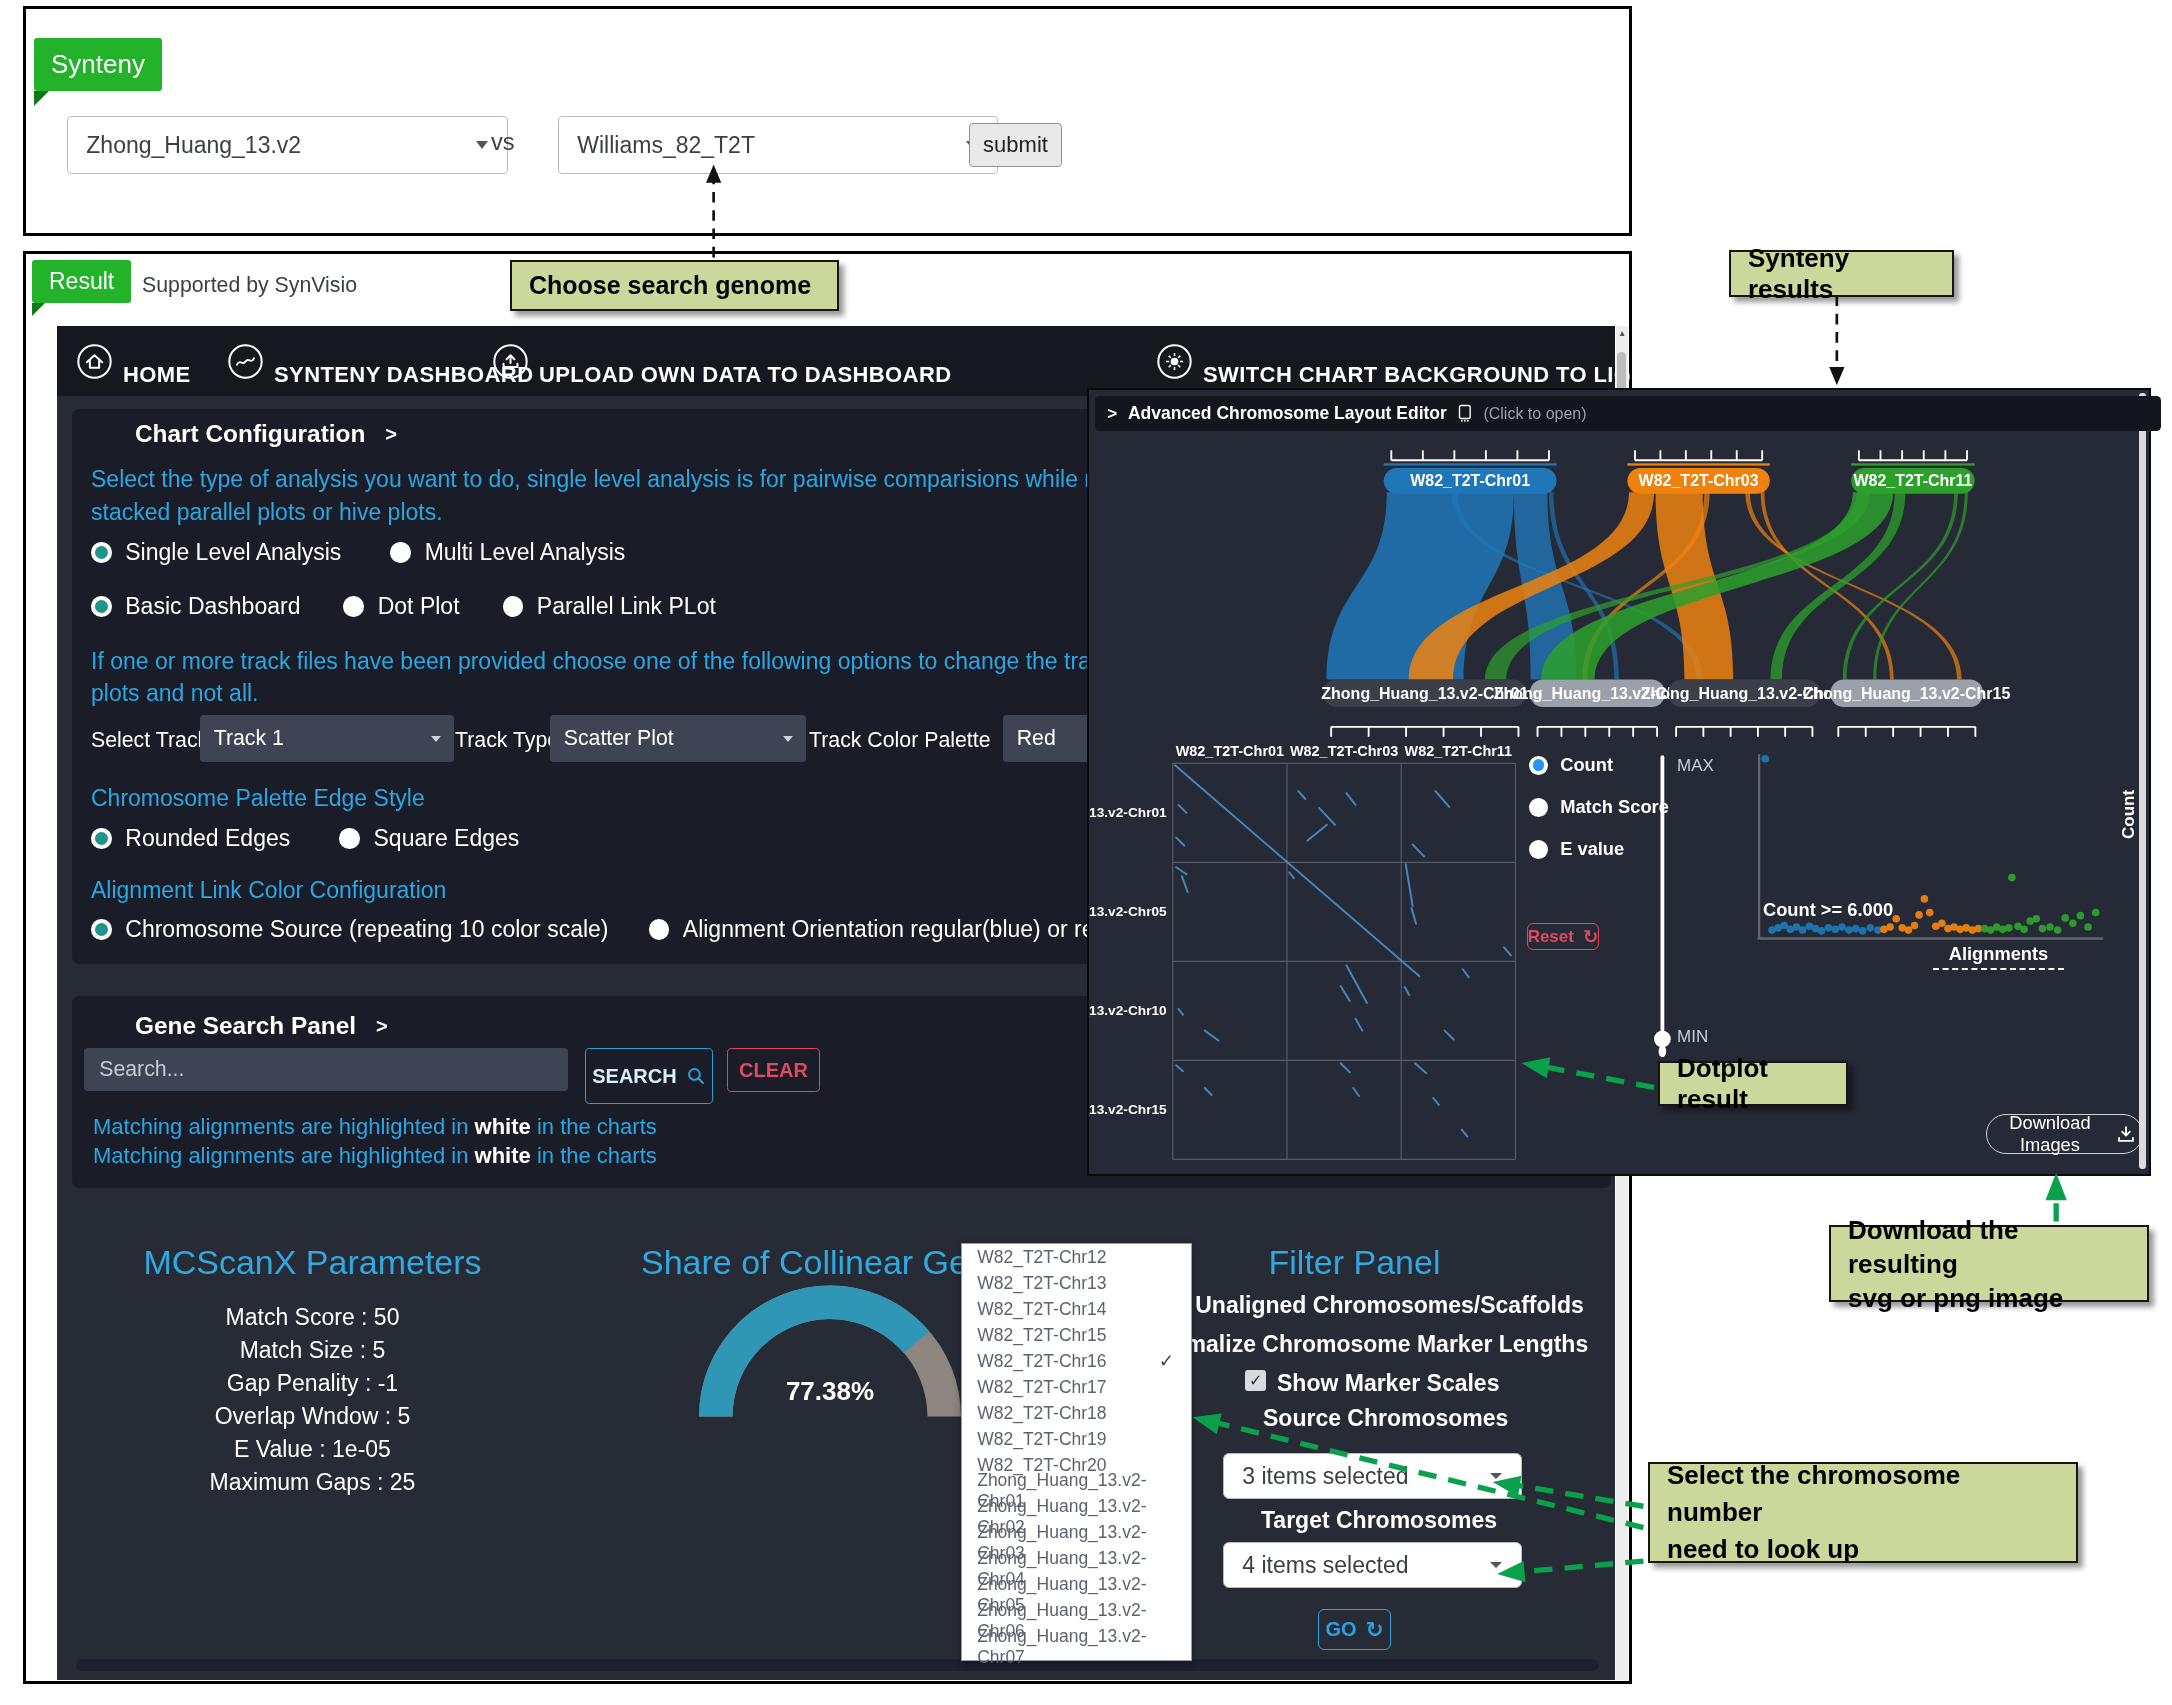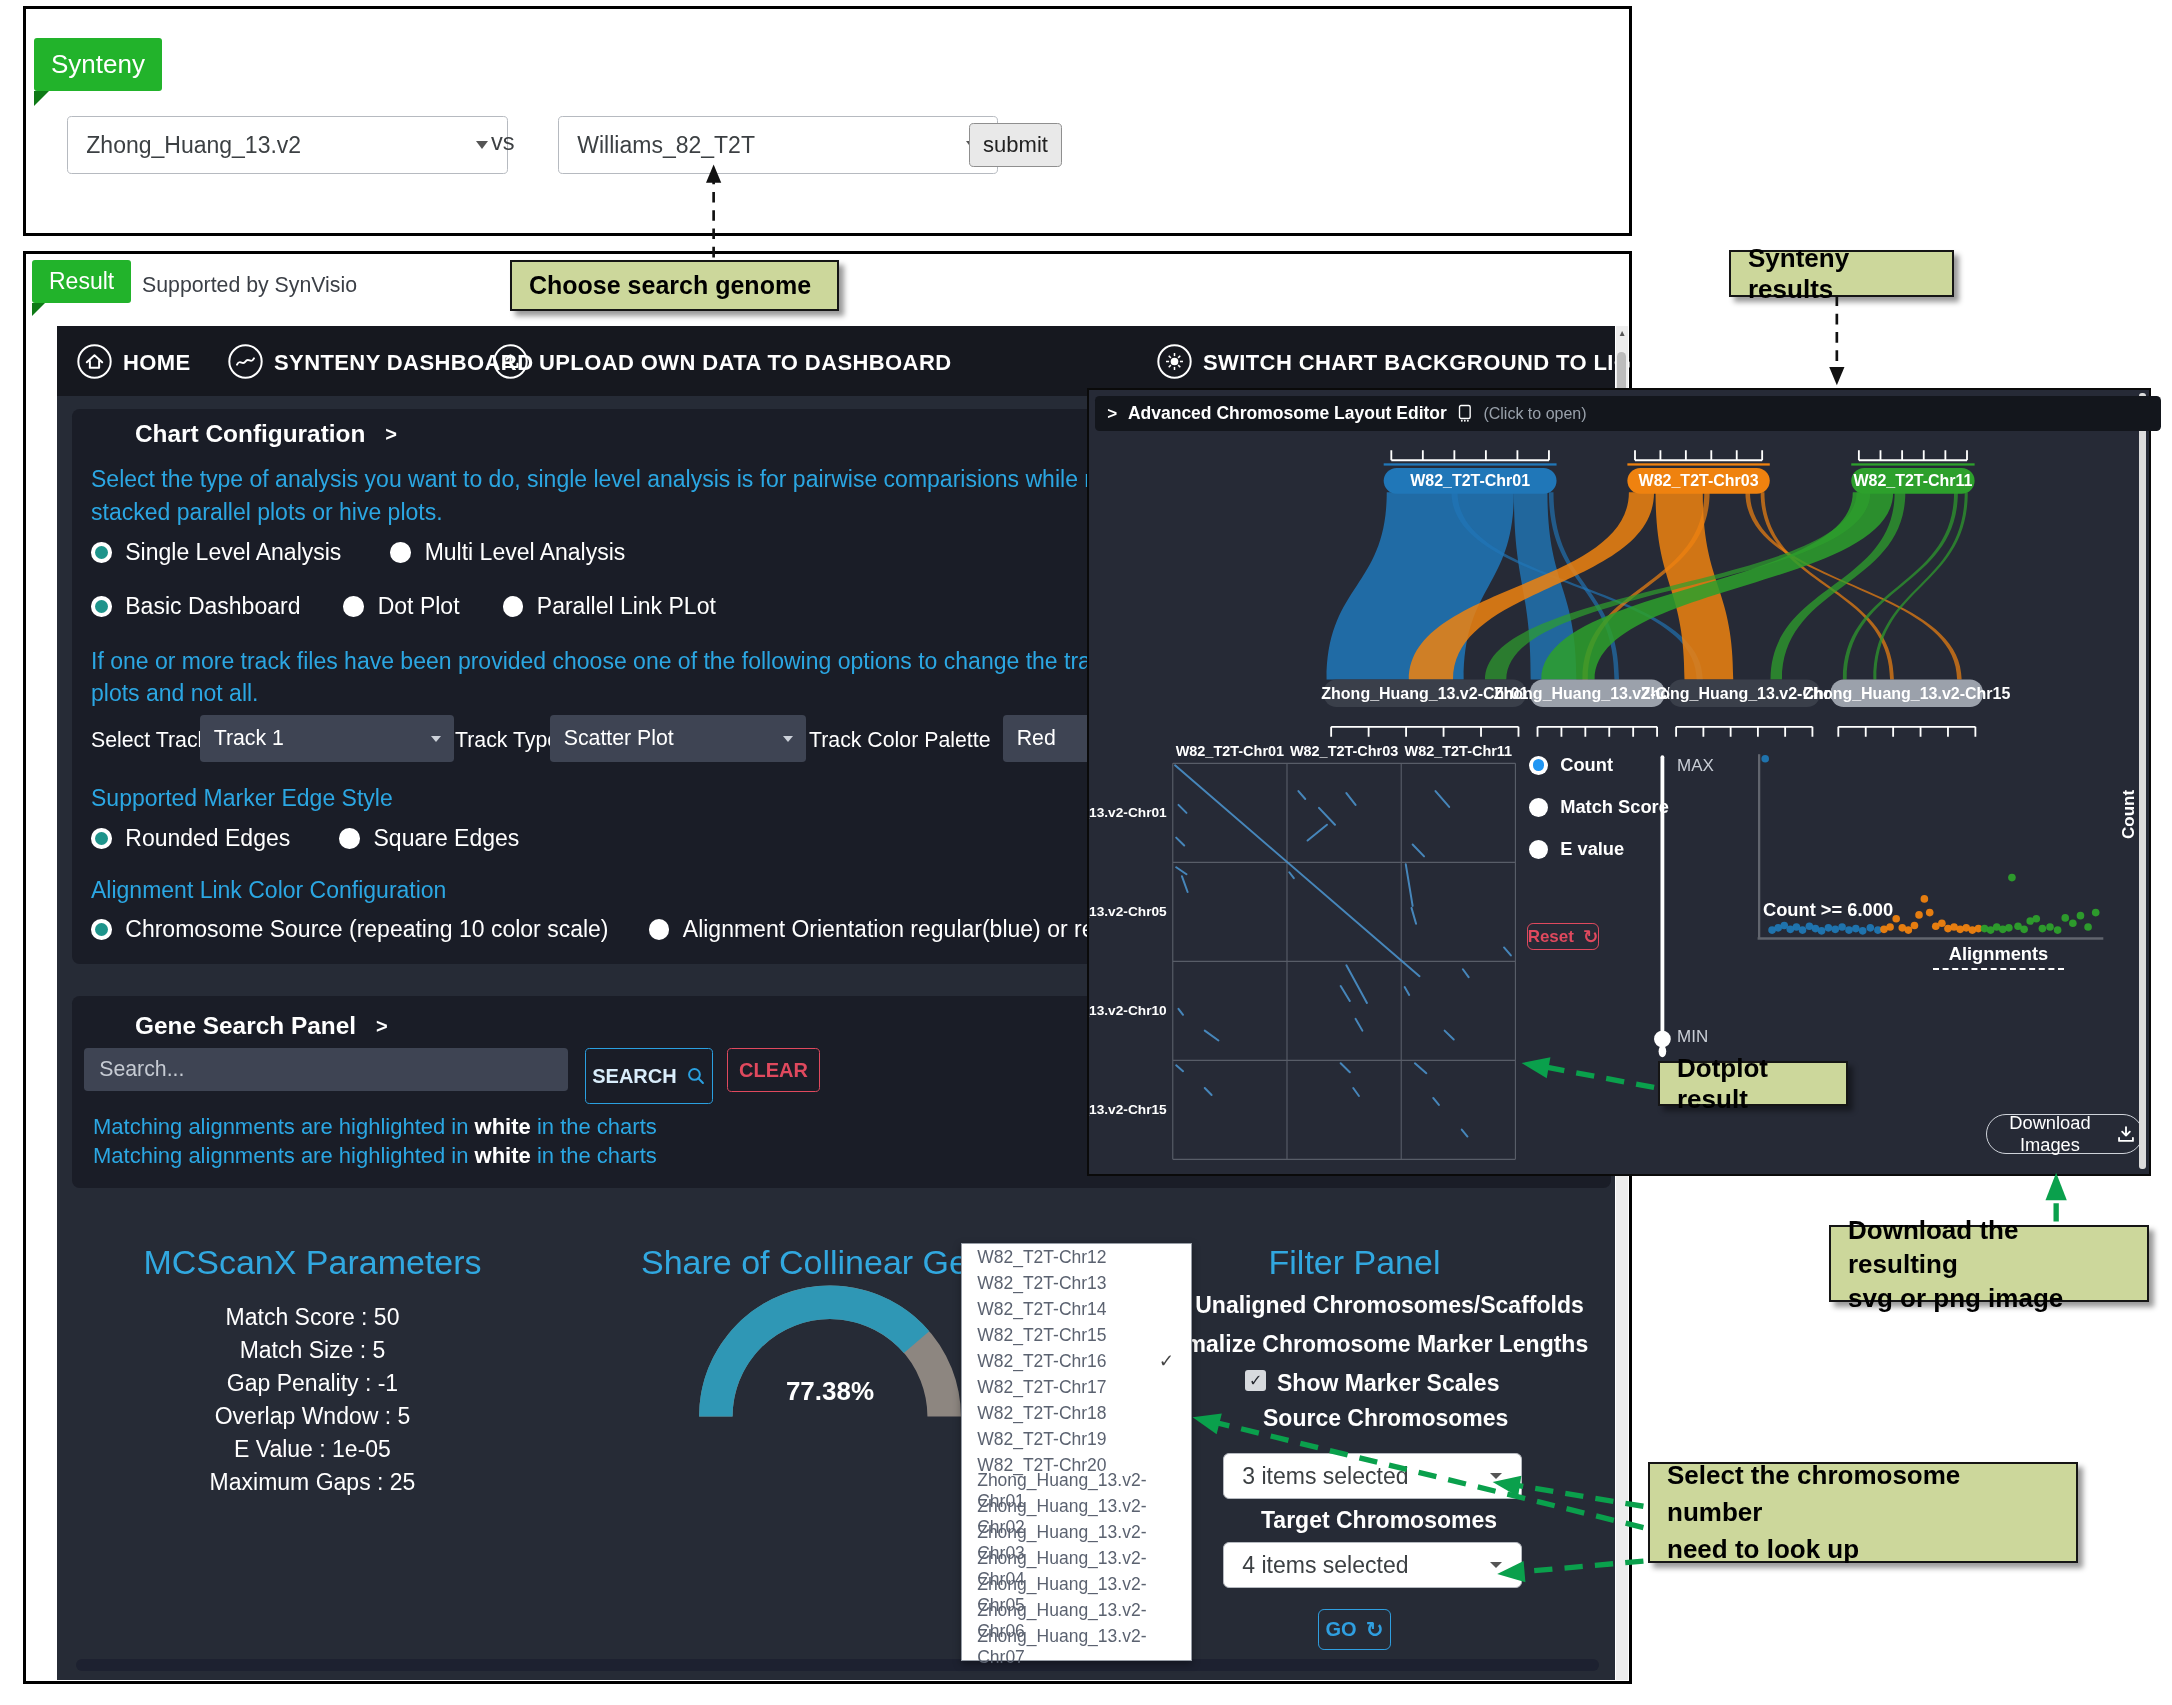--- a/index.html
+++ b/index.html
@@ -6,21 +6,21 @@
   #stage{position:relative;width:2172px;height:1705px;background:#fff;overflow:hidden;}
   .abs{position:absolute;}
   .wframe{position:absolute;background:#fff;border:3px solid #000;}
   .gtab{position:absolute;background:#22b32b;color:#fff;display:flex;align-items:center;padding:0 17px;border-radius:3px;font-weight:500;z-index:6;}
   .gfold{position:absolute;width:0;height:0;border-top:15.2px solid #0e7a16;border-right:15.2px solid transparent;z-index:5;}
   .wsel{position:absolute;background:#fff;border:1.5px solid #b6bac0;border-radius:4.6px;display:flex;align-items:center;justify-content:space-between;padding:0 18.3px;font-size:23px;color:#3c4043;}
   .tri{width:0;height:0;border-left:6.1px solid transparent;border-right:6.1px solid transparent;border-top:8.4px solid #555;}
   .callout{position:absolute;background:#ccd79b;border:2.3px solid #151515;color:#000;font-weight:700;box-shadow:4.6px 5.3px 5.3px rgba(0,0,0,.4);display:flex;flex-direction:column;justify-content:center;padding:0 17px;z-index:55;}
   .dash{position:absolute;background:#262b36;z-index:1;}
   .navbar{position:absolute;background:#16181f;z-index:2;}
-  .navlab{position:absolute;color:#fff;font-weight:700;font-size:22px;letter-spacing:0.4px;z-index:3;}
+  .navlab{position:absolute;color:#fff;font-weight:700;font-size:22px;letter-spacing:0.4px;z-index:3;margin-top:12px;}
   .navicon{position:absolute;z-index:3;}
   .card{position:absolute;background:#1a1d27;border-radius:7.6px;z-index:2;}
   .cardtitle{position:absolute;color:#fff;font-size:24.4px;font-weight:700;display:flex;align-items:center;gap:20px;z-index:3;margin-left:44px;}
   .chev{font-size:20px;font-weight:700;color:#fff;}
   .btxt{position:absolute;font-size:23px;color:#2ba7e3;white-space:nowrap;z-index:3;}
   .rrow{position:absolute;display:flex;align-items:center;gap:49px;z-index:3;}
   .ropt{display:flex;align-items:center;gap:13.7px;font-size:23px;color:#fff;white-space:nowrap;}
   .radio{width:20.6px;height:20.6px;border-radius:50%;background:#fff;position:relative;flex:none;}
   .radio.sel::after{content:"";position:absolute;inset:3.8px;border-radius:50%;background:#1e948b;}
   .radio.bluesel::after{content:"";position:absolute;inset:3.8px;border-radius:50%;background:#2196f3;}
@@ -167,21 +167,21 @@
   <div class="wlab" style="left:455px;top:728px;">Track Type</div>
   <div class="dsel" style="left:550px;top:715px;width:229px;height:47px;">
     <span>Scatter Plot</span>
       <span class="tri"></span>
   </div>
   <div class="wlab" style="left:809px;top:728px;">Track Color Palette</div>
   <div class="dsel" style="left:1003px;top:715px;width:229px;height:47px;">
     <span>Red</span>
   </div>
 
-  <div class="btxt" style="left:91px;top:785px;">Supported Marker Edge Style</div>
+  <div class="btxt" style="left:91px;top:785px;">Chromosome Palette Edge Style</div>
   <div class="rrow" style="left:91px;top:825px;" id="marker-radios">
       <div class="ropt">
         <span class="radio sel"></span>
         <span>Rounded Edges</span>
       </div>
       <div class="ropt">
         <span class="radio"></span>
         <span>Square Edges</span>
       </div>
     </div>

